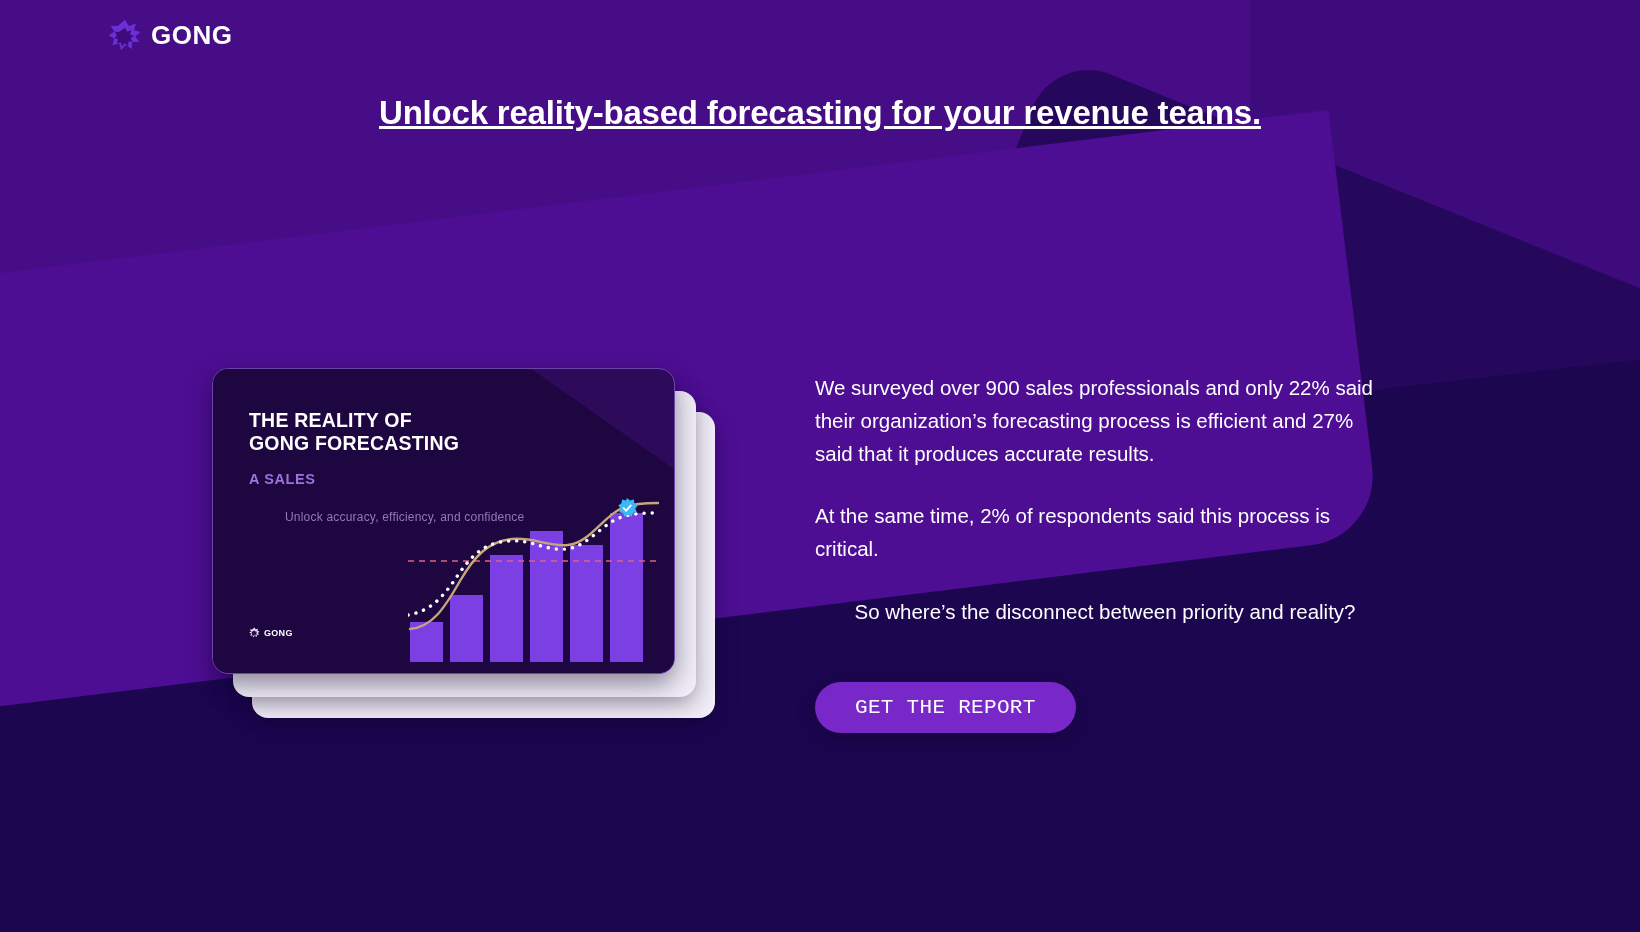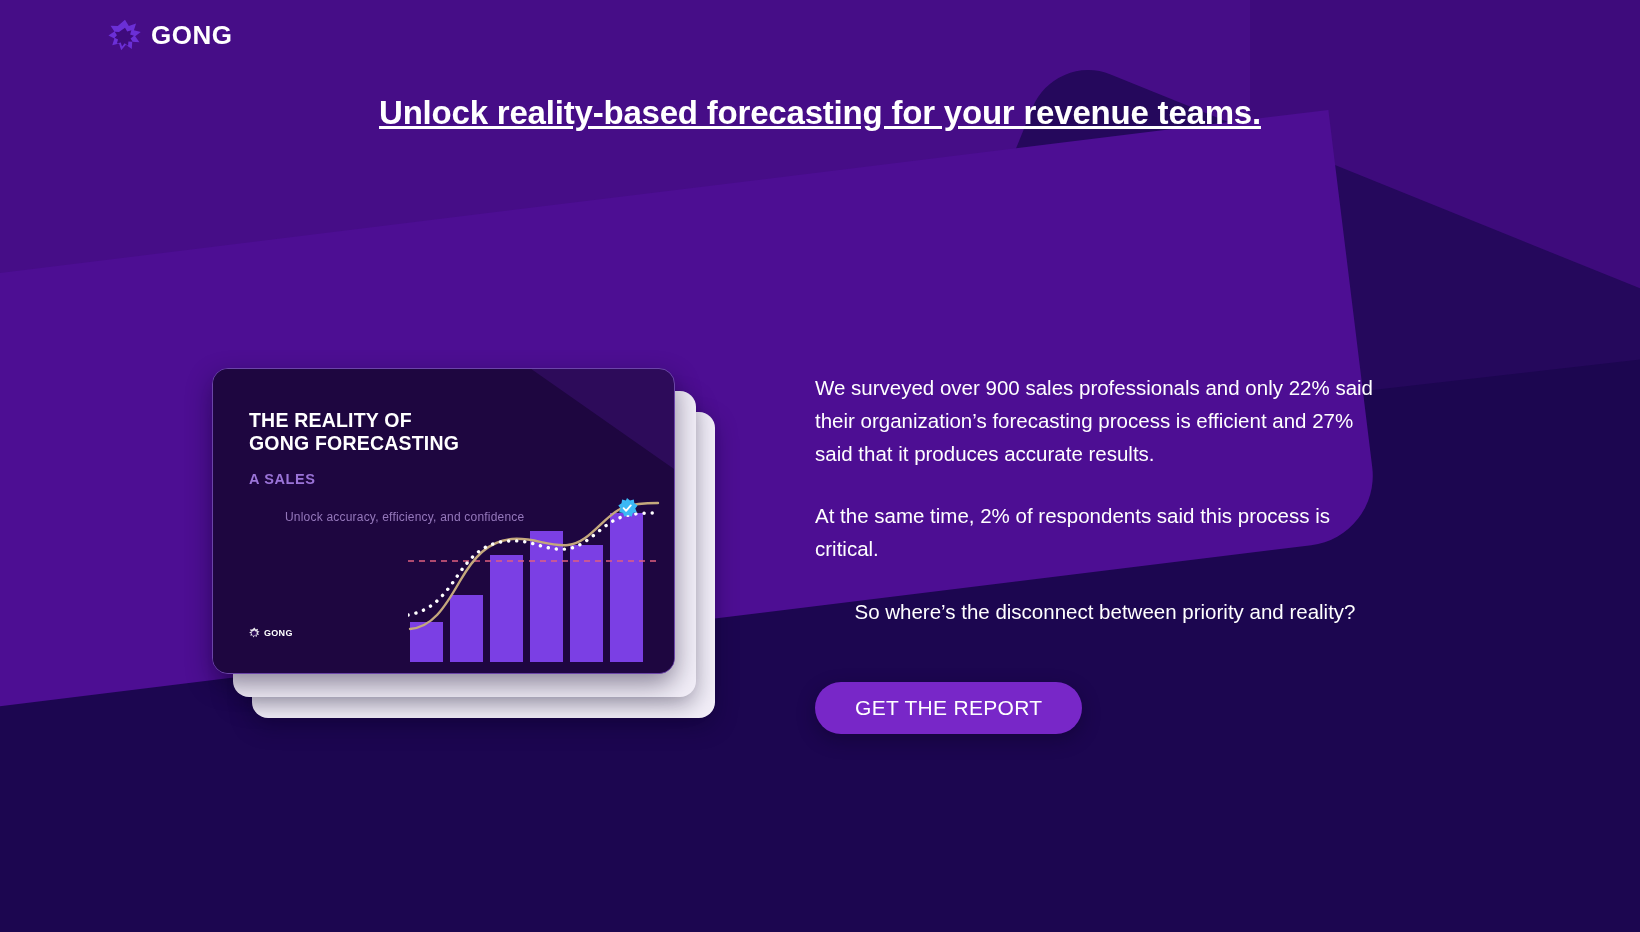--- a/index.html
+++ b/index.html
@@ -210,21 +210,21 @@
     left: 815px; top: 682px;
     z-index: 18;
     display: inline-flex;
     align-items: center; justify-content: center;
     padding: 14px 40px;
     min-width: 251px;
     background: #7827C8;
     color: #ffffff;
     border: none;
     border-radius: 28px;
-    font-family: Liberation Sans, sans-serif;
+    font-family: Liberation Mono, monospace;
     font-size: 21px;
     font-weight: 400;
     letter-spacing: .3px;
     cursor: pointer;
     box-shadow: 0 6px 18px rgba(8,2,30,.35);
   }
 </style>
 </head>
 <body>
 

